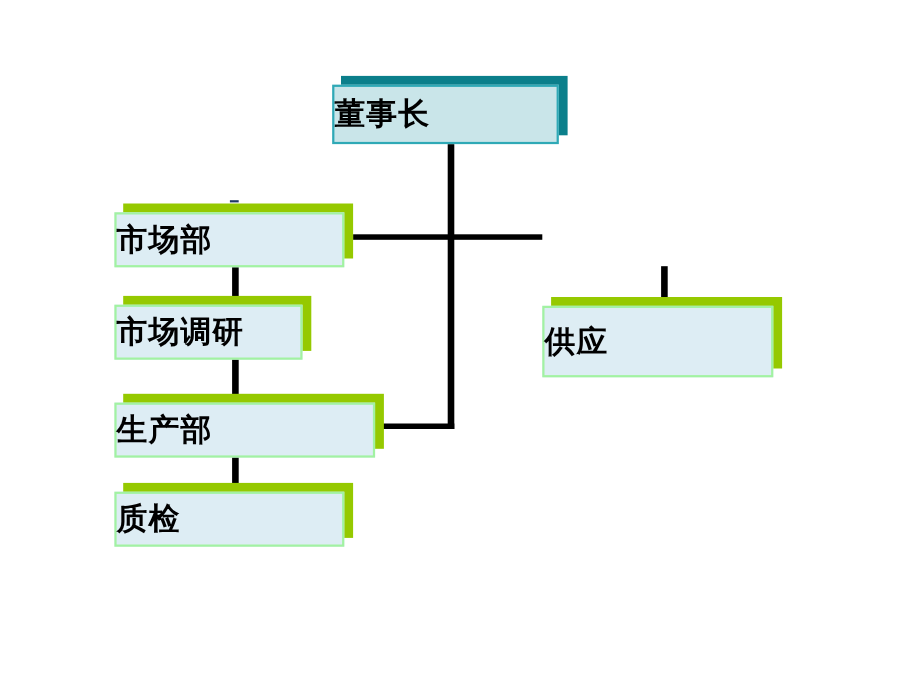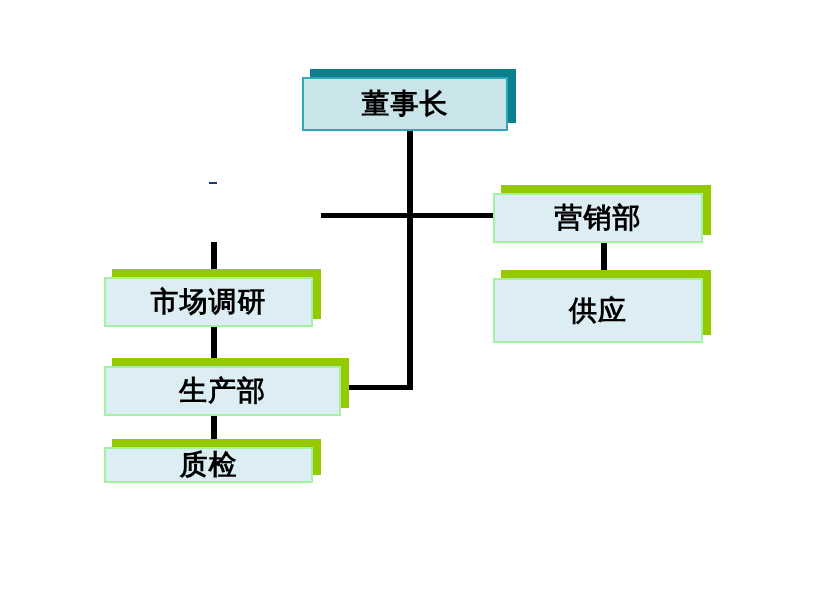--- a/index.html
+++ b/index.html
@@ -13,42 +13,42 @@
   
   .node{position:absolute;z-index:2;}
   .node .shadow{
     position:absolute;left:8px;top:-8px;width:100%;height:100%;
   }
   .node.green .shadow{background:var(--c-node-shadow,#95c900);}
   .node.teal  .shadow{background:var(--c-root-shadow,#0b7f8b);}
   .node .box{
     position:absolute;left:0;top:0;width:100%;height:100%;
     box-sizing:border-box;
-    display:flex;align-items:center;justify-content:center;
+    display:flex;align-items:center;justify-content:flex-start;
   }
   .node.green .box{
     background:var(--c-node-fill,#ddedf4);
     border:2px solid var(--c-node-border,#a2f2a2);
   }
   .node.teal .box{
     background:var(--c-root-fill,#c9e5e9);
     border:2px solid var(--c-root-border,#2fa9b6);
   }
   .node .label{
     font-size:28px;font-weight:bold;color:var(--c-text,#000);
     white-space:nowrap;letter-spacing:1px;
   }
   
   .line{position:absolute;background:var(--c-connector,#000);z-index:1;}
   
   #node-chairman  {left:302px;top:77px; width:206px;height:54px;}
   #node-marketing {left:104px;top:193px;width:209px;height:50px;}
-  #node-research  {left:104px;top:277px;width:209px;height:50px;}
+  #node-research  {left:104px;top:277px;width:171px;height:50px;}
   #node-production{left:104px;top:366px;width:237px;height:50px;}
-  #node-quality   {left:104px;top:447px;width:209px;height:36px;}
+  #node-quality   {left:104px;top:447px;width:209px;height:50px;}
   #node-sales     {left:493px;top:193px;width:210px;height:50px;}
   #node-supply    {left:493px;top:278px;width:210px;height:65px;}
 
   #line-trunk        {left:407px;top:131px;width:6px;height:259px;}
   #line-row1         {left:321px;top:213px;width:172px;height:5px;}
   #line-production   {left:321px;top:385px;width:92px;height:5px;}
   #line-mkt-research {left:211px;top:242px;width:6px;height:28px;}
   #line-research-prod{left:211px;top:326px;width:6px;height:33px;}
   #line-prod-quality {left:211px;top:415px;width:6px;height:25px;}
   #line-sales-supply {left:601px;top:242px;width:6px;height:29px;}
@@ -69,20 +69,26 @@
   <div class="line" id="line-sales-supply"></div>
   <div class="line" id="stray-mark"></div>
 
   <div class="node teal" id="node-chairman">
     <div class="shadow"></div>
     <div class="box">
       <span class="label">董事长</span>
     </div>
   </div>
 
+  <div class="node green" id="node-marketing">
+    <div class="shadow"></div>
+    <div class="box">
+      <span class="label">市场部</span>
+    </div>
+  </div>
 
   <div class="node green" id="node-research">
     <div class="shadow"></div>
     <div class="box">
       <span class="label">市场调研</span>
     </div>
   </div>
 
   <div class="node green" id="node-production">
     <div class="shadow"></div>
@@ -91,26 +97,20 @@
     </div>
   </div>
 
   <div class="node green" id="node-quality">
     <div class="shadow"></div>
     <div class="box">
       <span class="label">质检</span>
     </div>
   </div>
 
-  <div class="node green" id="node-sales">
-    <div class="shadow"></div>
-    <div class="box">
-      <span class="label">营销部</span>
-    </div>
-  </div>
 
   <div class="node green" id="node-supply">
     <div class="shadow"></div>
     <div class="box">
       <span class="label">供应</span>
     </div>
   </div>
 
 </div>
 

